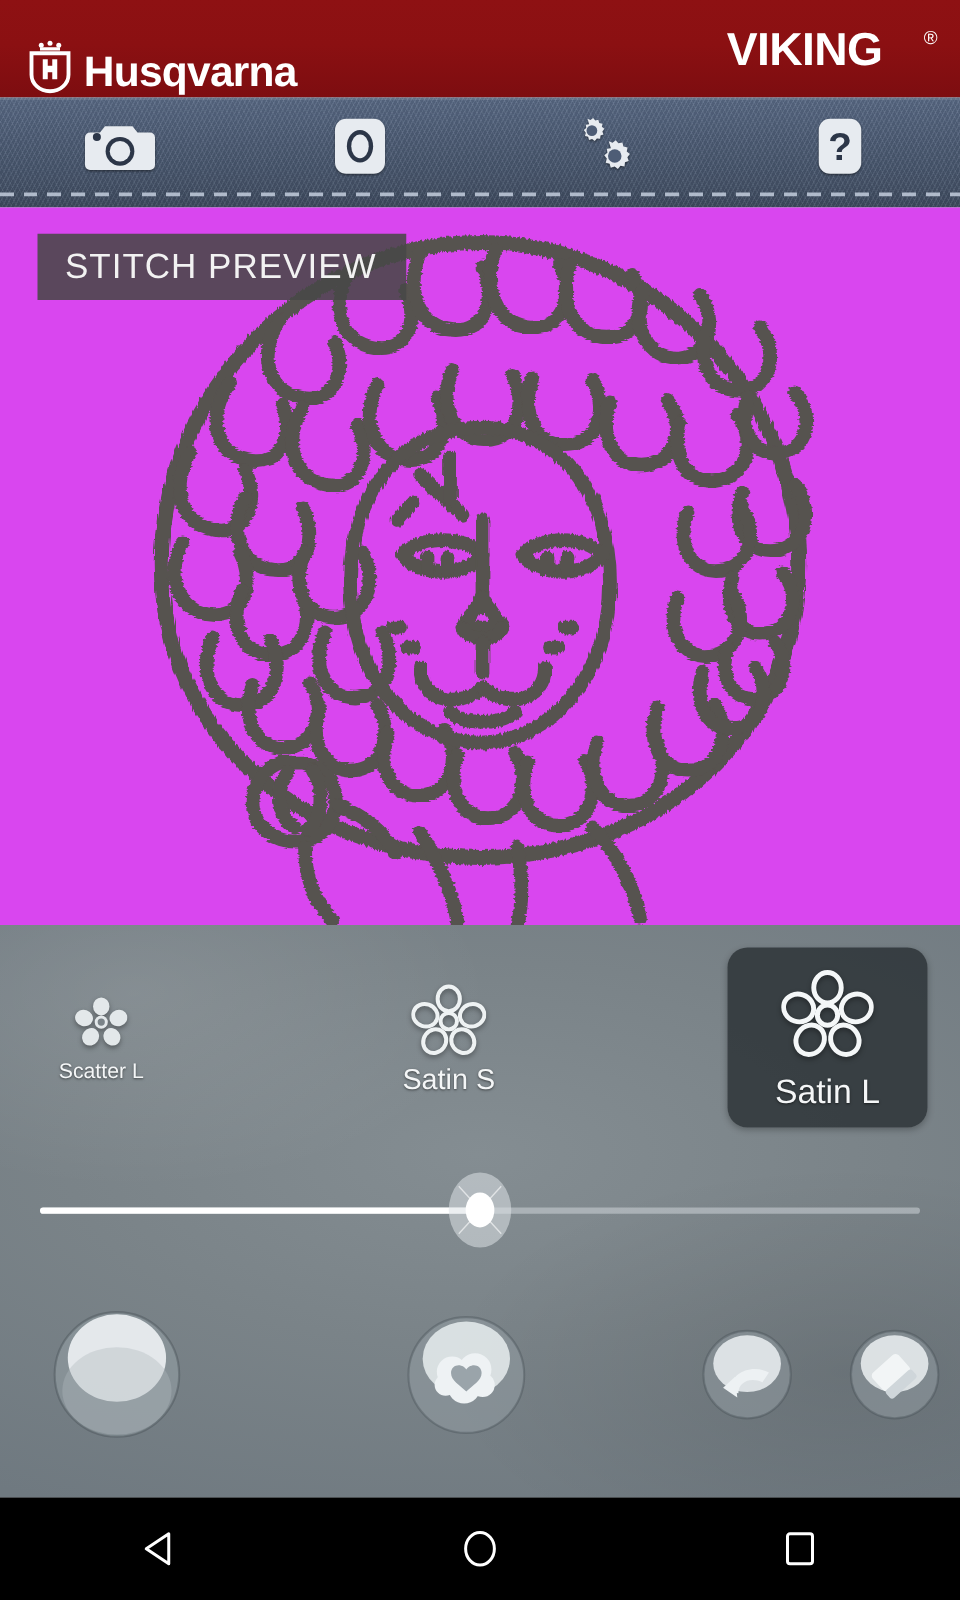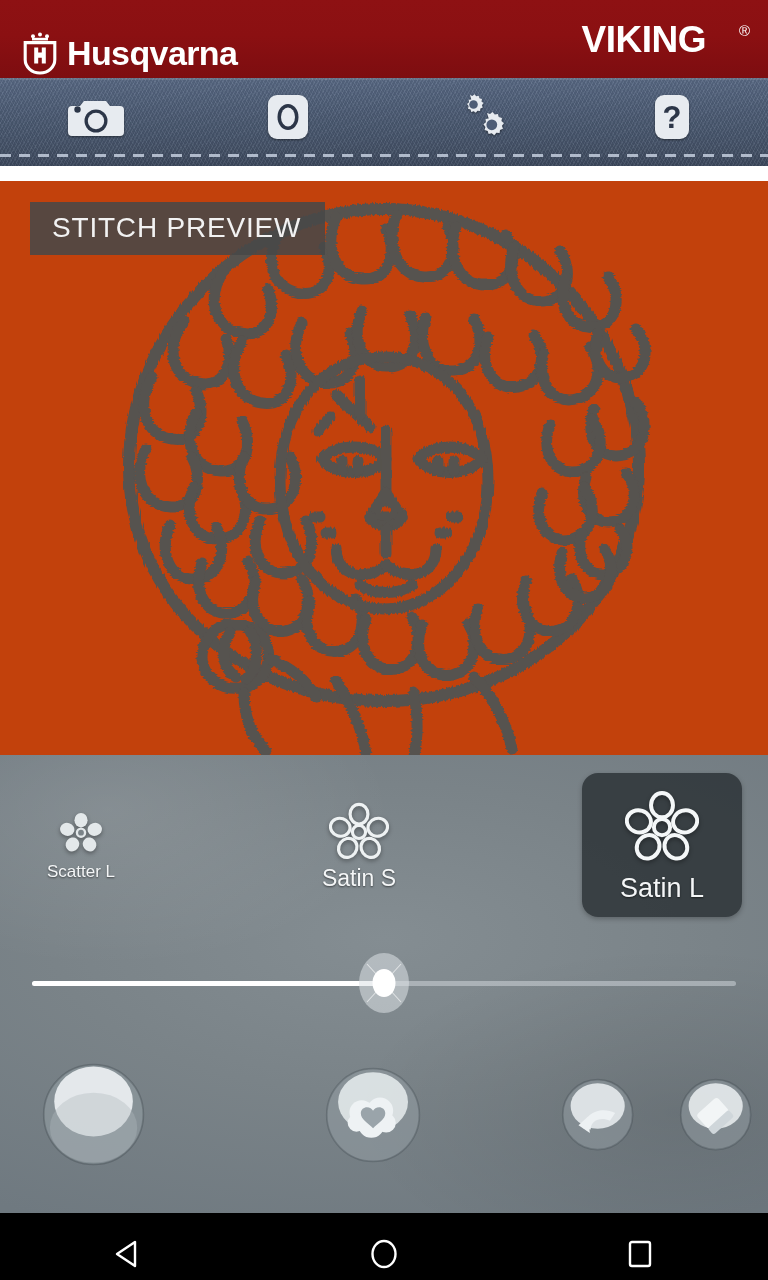--- a/index.html
+++ b/index.html
@@ -24,21 +24,21 @@
   .brand-header {
     position: relative;
     height: 78px;
     background: linear-gradient(180deg, #8e1113 0%, #8b1012 45%, #7d0d10 100%);
     display: flex;
     align-items: center;
     justify-content: space-between;
     padding: 0 18px 0 20px;
     overflow: hidden;
   }
-  .brand-left { display: flex; align-items: center; gap: 7px; margin-top: 27px; }
+  .brand-left { display: flex; align-items: flex-end; gap: 7px; margin-top: 27px; }
   .husq-mark { width: 40px; height: 44px; display: block; flex: 0 0 auto; }
   .husq-word {
     color: #ffffff;
     font-size: 34px;
     font-weight: 700;
     letter-spacing: -0.6px;
     line-height: 1;
     font-family: "Liberation Sans", sans-serif;
   }
   .brand-right { display: flex; align-items: flex-start; gap: 32px; }
@@ -102,23 +102,22 @@
     background: transparent;
     border: none;
     cursor: pointer;
   }
   .tool-ico { display: block; filter: drop-shadow(0 1px 1px rgba(0,0,0,0.45)); }
 
   
   .preview {
     position: relative;
     height: 574px;
-    background: #c2410c;
+    background: #d946ef;
     overflow: hidden;
-    margin-top: 15px;
   }
   .preview-badge {
     position: absolute;
     left: 30px;
     top: 21px;
     background: rgba(72,72,72,0.88);
     color: #f2f2f2;
     font-size: 28px;
     letter-spacing: 0.8px;
     padding: 12px 24px 13px 22px;

